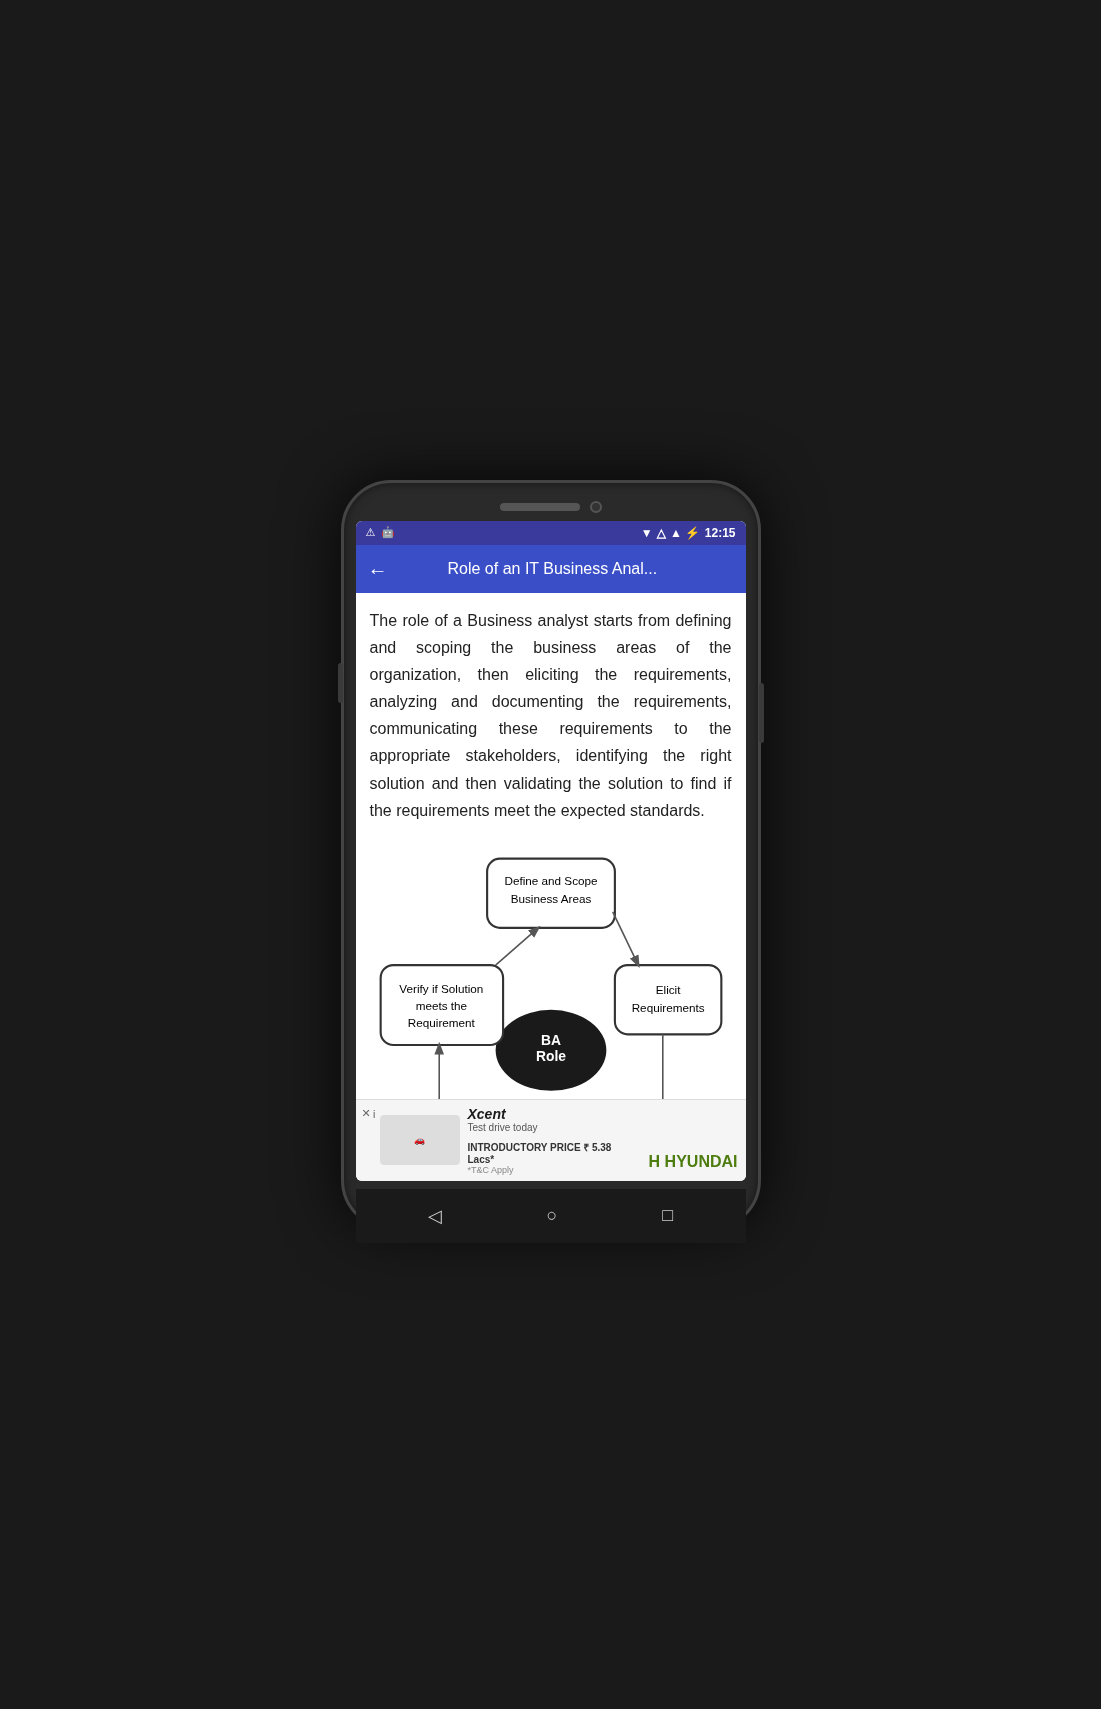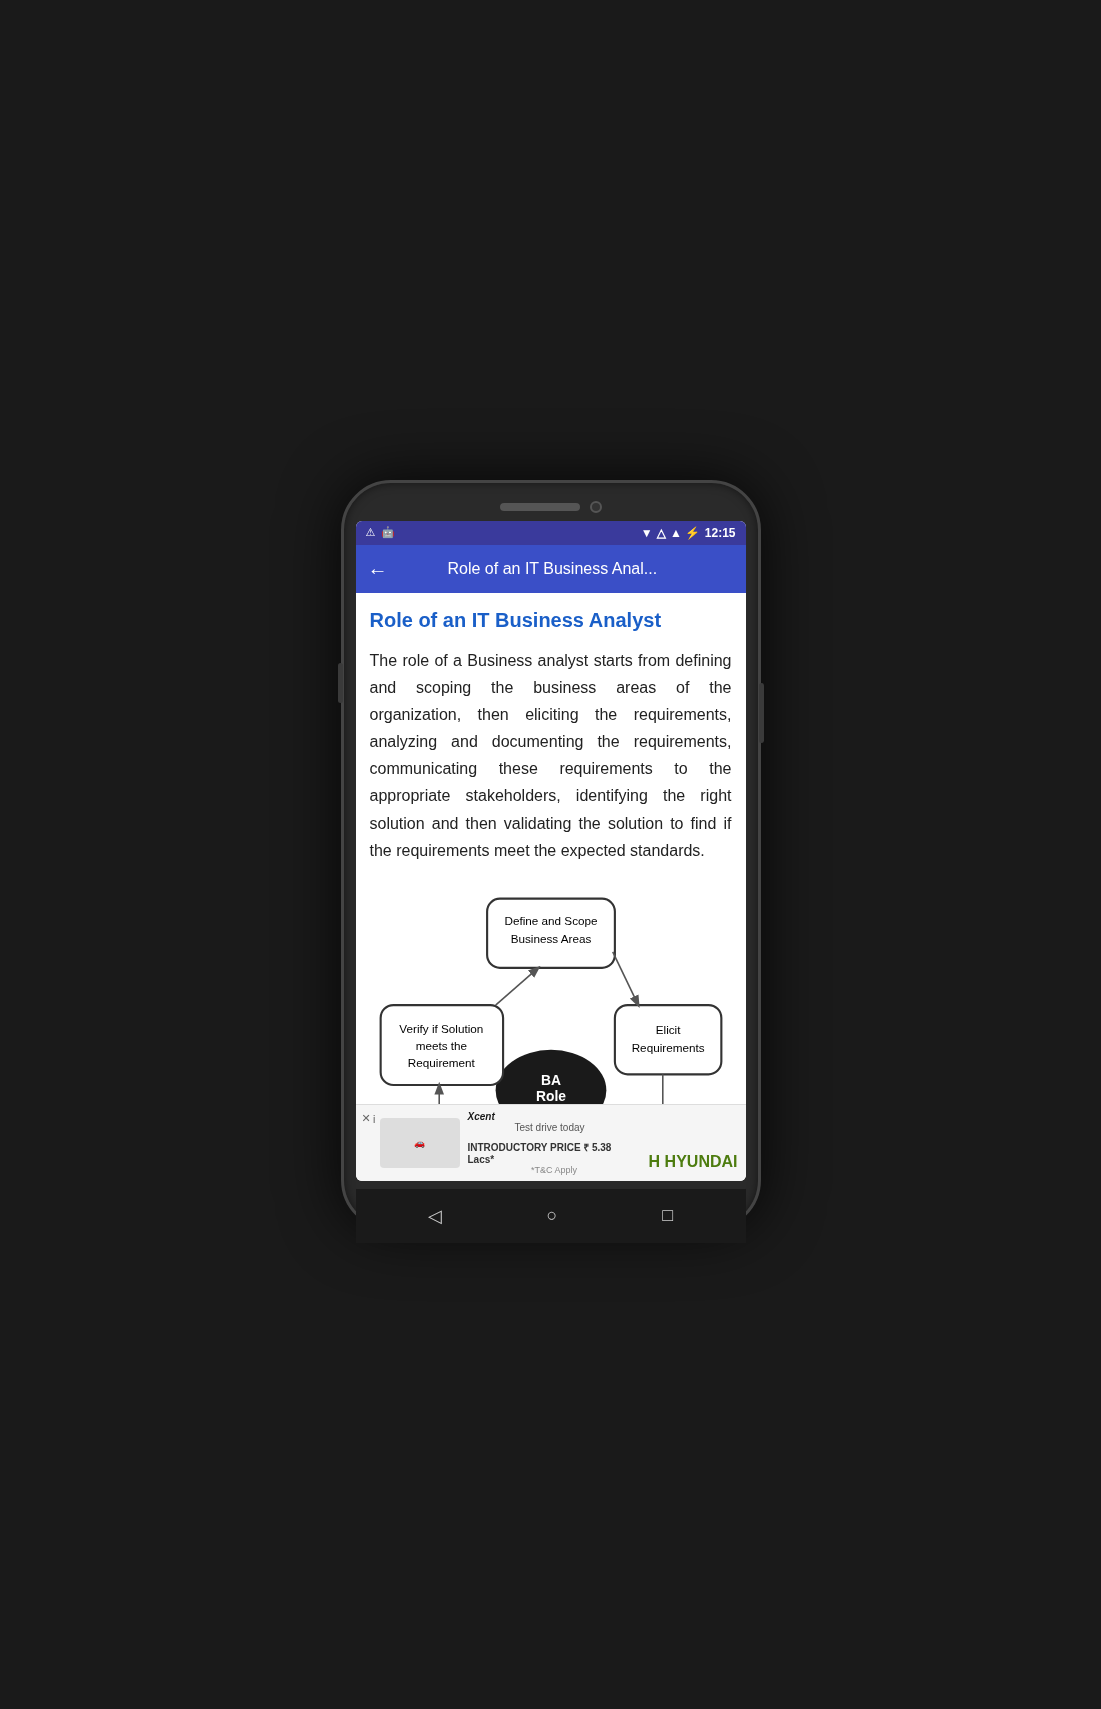--- a/index.html
+++ b/index.html
@@ -179,30 +179,29 @@
       margin-left: 16px;
     }
 
     .ad-text-section {
       flex: 1;
       font-size: 10px;
       color: #333;
     }
 
     .ad-title {
-      font-size: 10px;
+      font-size: 14px;
       font-weight: bold;
       color: #1a1a1a;
       font-style: italic;
     }
 
     .ad-subtitle {
       font-size: 10px;
       color: #555;
-      margin-left: 47px;
     }
 
     
     .phone-bottom-nav {
       background: #1a1a1a;
       display: flex;
       justify-content: space-around;
       align-items: center;
       padding: 12px 20px;
       margin-top: 8px;
@@ -262,21 +261,20 @@
         <span>12:15</span>
       </div>
     </div>
 
     <div class="app-bar">
       <span class="back-arrow">←</span>
       <span class="app-bar-title">Role of an IT Business Anal...</span>
     </div>
 
     <div class="content">
-      <div class="page-title">Role of an IT Business Analyst</div>
       <div class="description">The role of a Business analyst starts from defining and scoping the business areas of the organization, then eliciting the requirements, analyzing and documenting the requirements, communicating these requirements to the appropriate stakeholders, identifying the right solution and then validating the solution to find if the requirements meet the expected standards.</div>
 
       <div class="diagram-container">
         <svg class="diagram-svg" viewBox="0 0 340 320" xmlns="http://www.w3.org/2000/svg">
 
           <ellipse cx="170" cy="190" rx="52" ry="38" fill="#1a1a1a"></ellipse>
           <text x="170" y="185" text-anchor="middle" fill="white" font-size="13" font-weight="bold">BA</text>
           <text x="170" y="200" text-anchor="middle" fill="white" font-size="13" font-weight="bold">Role</text>
 
           <rect x="110" y="10" width="120" height="65" rx="12" ry="12" fill="white" stroke="#333" stroke-width="2"></rect>
@@ -320,21 +318,21 @@
         <span>✕</span>
         <span>ℹ</span>
       </div>
       <div class="ad-image-placeholder">
         🚗
       </div>
       <div class="ad-text-section">
         <div class="ad-title">Xcent</div>
         <div class="ad-subtitle">Test drive today</div>
         <div style="font-size:10px; color:#333; font-weight:bold; margin-top:7px;">INTRODUCTORY PRICE ₹ 5.38 Lacs*</div>
-        <div style="font-size:9px; color:#888;text-align:center;">*T&amp;C Apply</div>
+        <div style="font-size:9px; color:#888;">*T&amp;C Apply</div>
       </div>
       <div style="font-size:16px; color:#4d7c0f; font-weight:bold; align-self:flex-end; padding-bottom:4px;">
         <span>H</span> HYUNDAI
       </div>
     </div>
 
   </div>
 
   <div class="phone-bottom-nav">
     <span class="nav-btn">◁</span>

